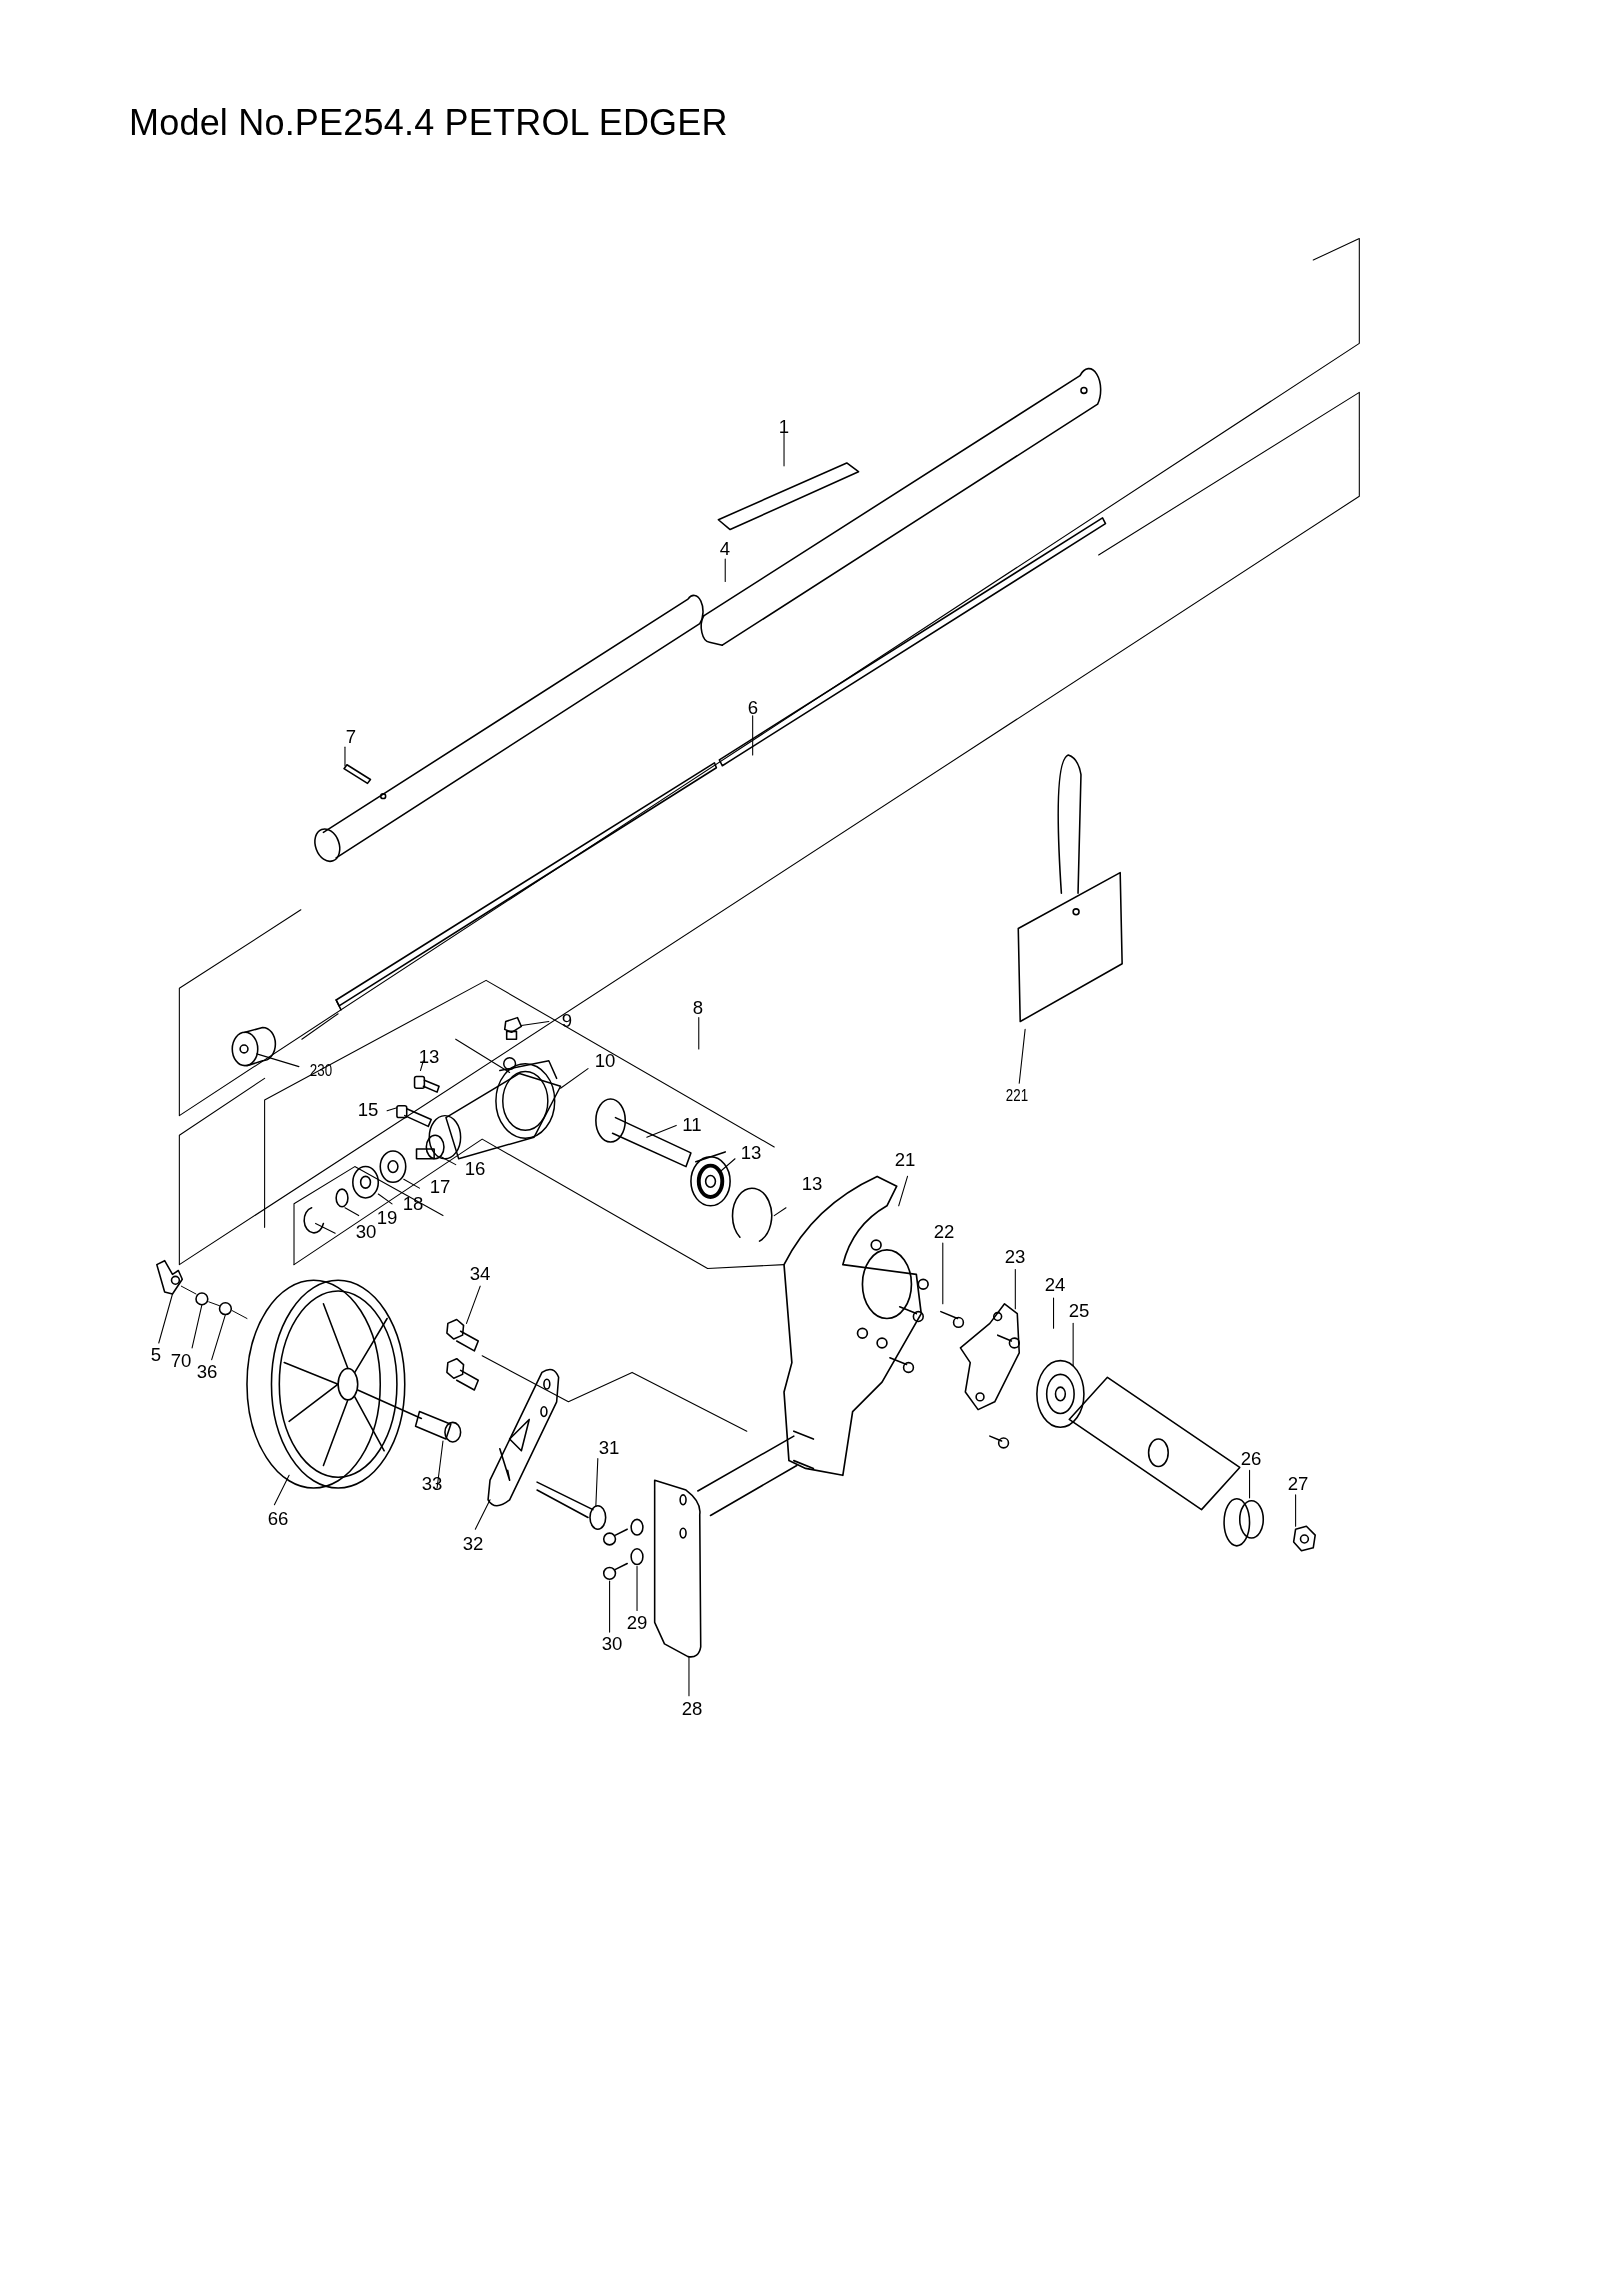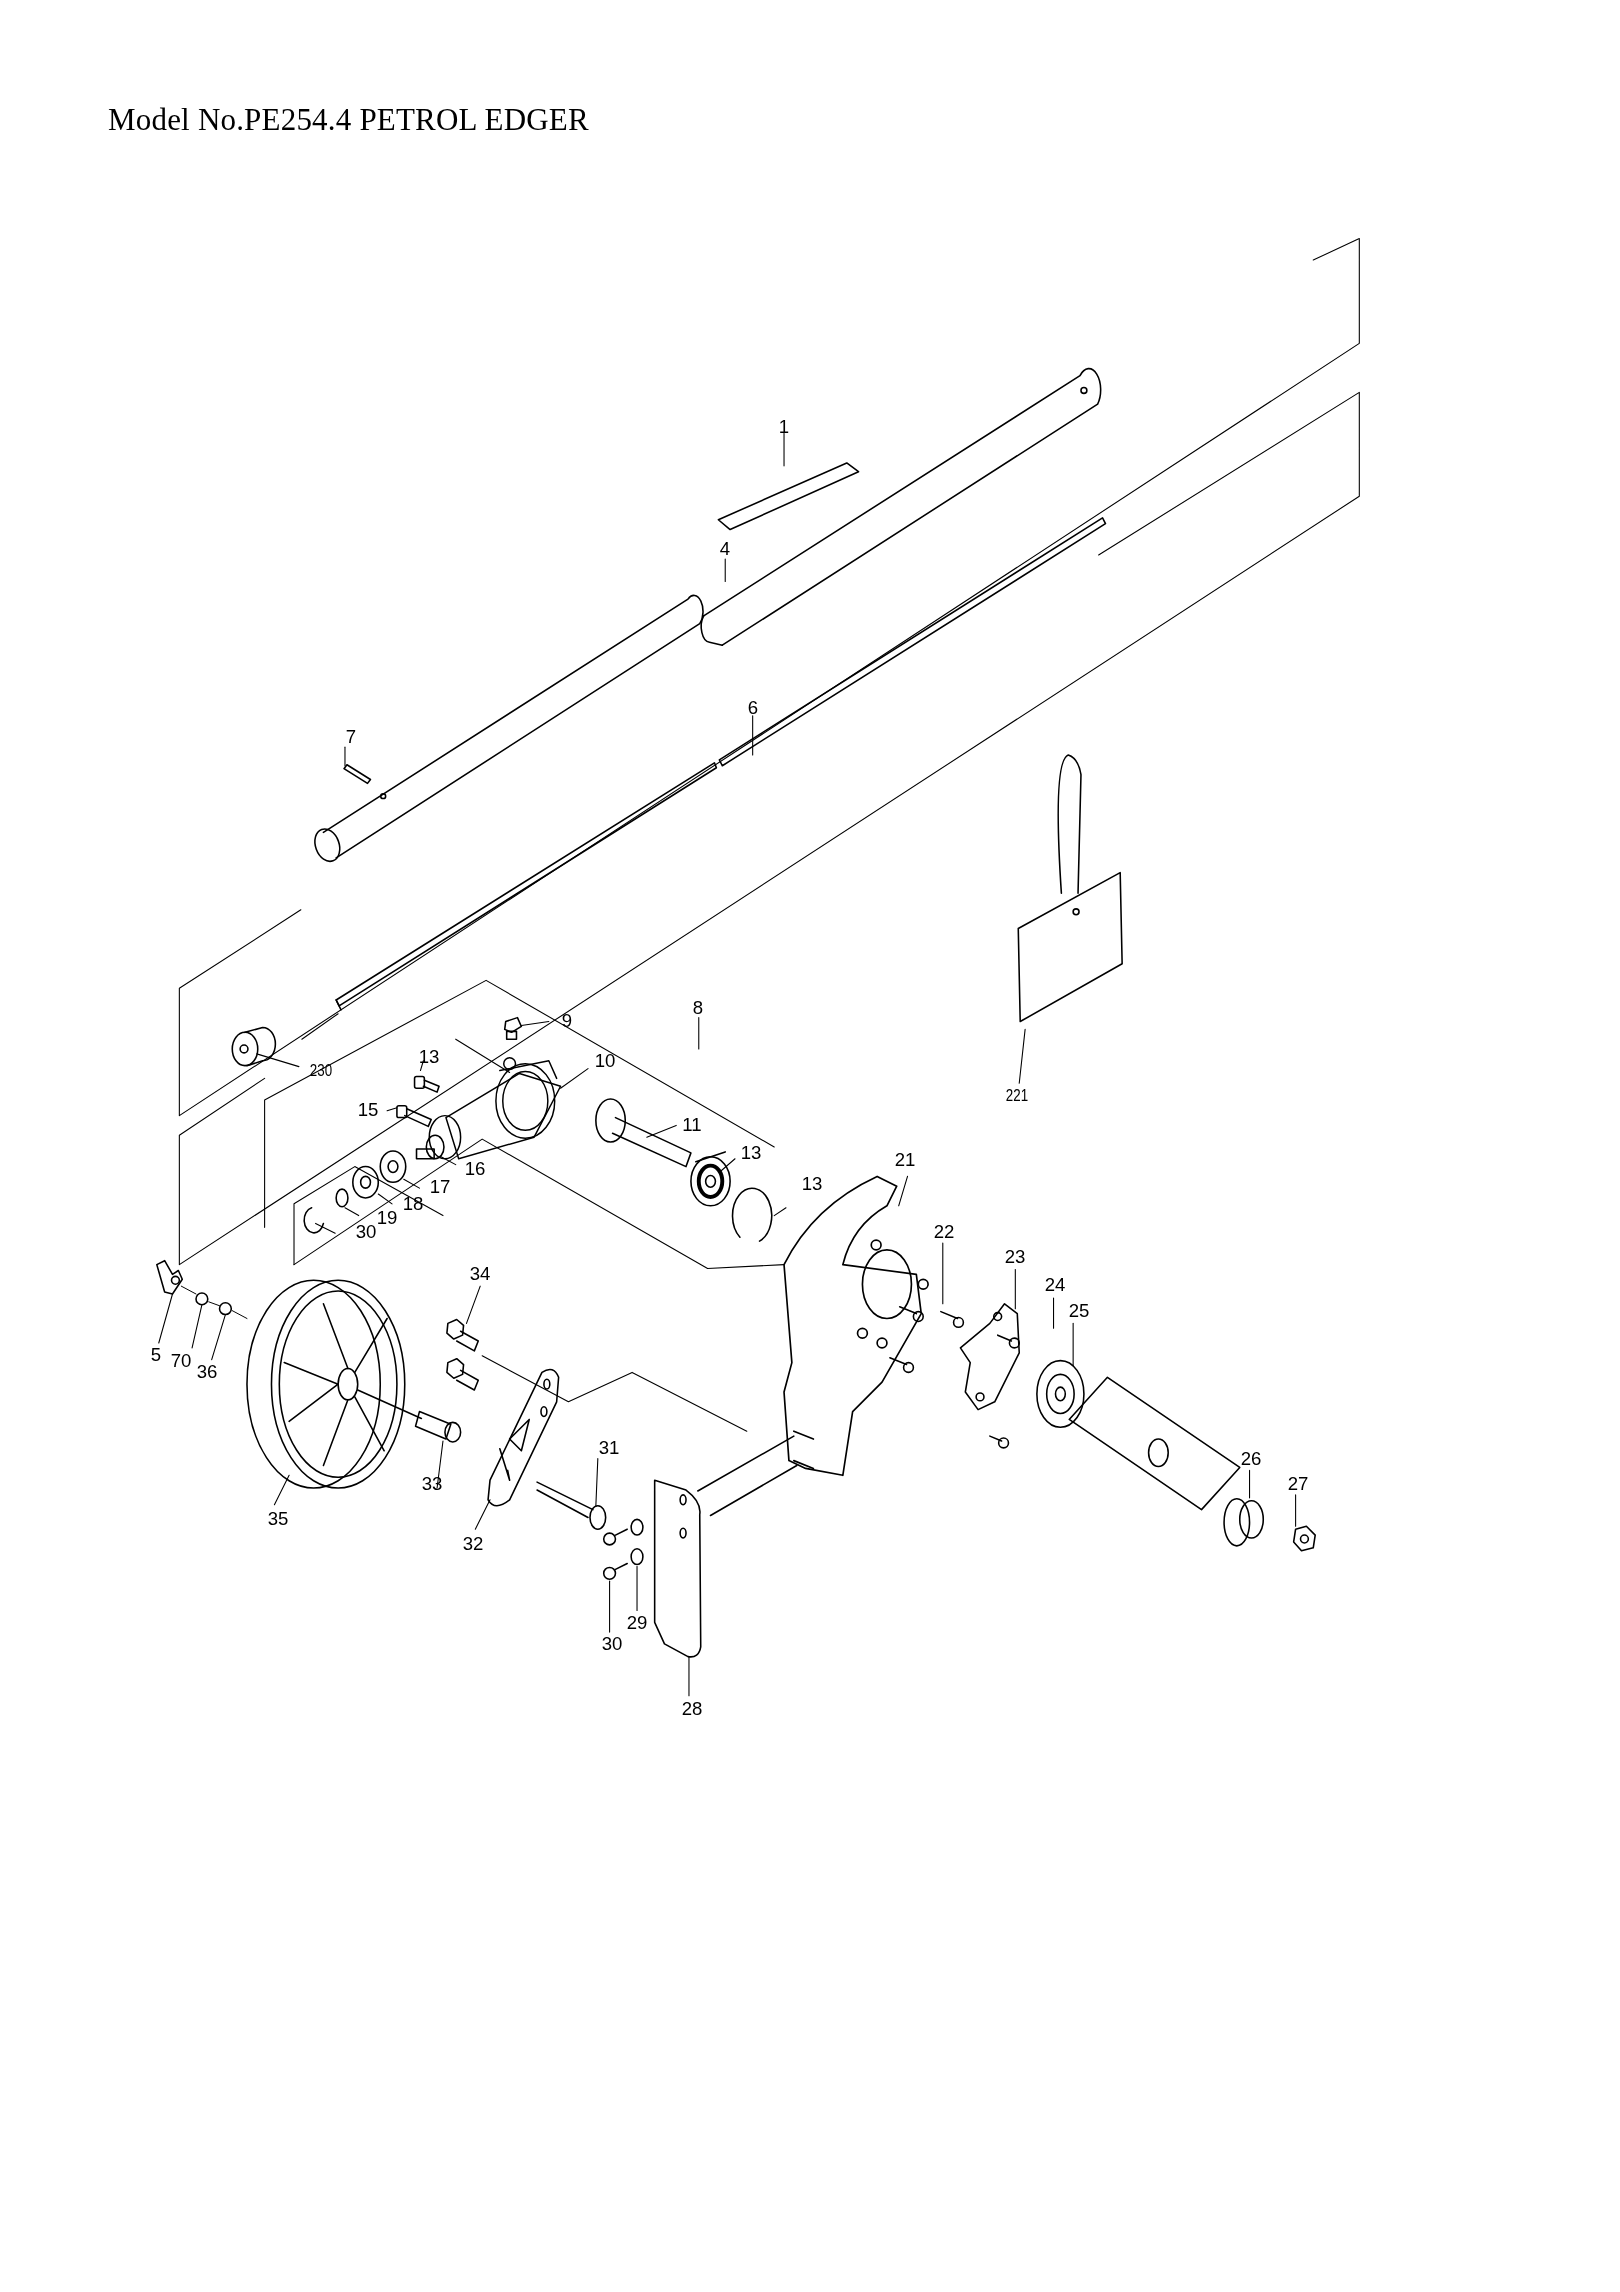--- a/index.html
+++ b/index.html
@@ -1,17 +1,17 @@
 <!DOCTYPE html>
 <html><head>
 <meta charset="utf-8">
 <style>
   html, body { margin:0; padding:0; background:#ffffff; }
   body { width:1620px; height:2293px; position:relative; overflow:hidden; font-family:"Liberation Sans", sans-serif; color:#000; }
-  .title { position:absolute; left:108px; top:102px; font-size:31px; letter-spacing:0.2px;font-family:Liberation Serif, serif; }
+  .title { position:absolute; left:129px; top:102px; font-size:36px; letter-spacing:0.2px; }
   svg.diagram { position:absolute; left:0; top:0; width:1620px; height:2293px; }
   .lbl { position:absolute; font-size:18.6px; line-height:18.6px; transform:translate(-50%,-50%); white-space:nowrap; }
   .lbl.cond { font-size:16.7px; transform:translate(-50%,-50%) scaleX(0.8); }
 </style>
 </head>
 <body>
 
 <div class="title">Model No.PE254.4 PETROL EDGER</div>
 
 <svg class="diagram" viewBox="0 0 1653 2339" fill="none" stroke="#000" stroke-width="1.6" stroke-linejoin="round" stroke-linecap="round">
@@ -284,18 +284,18 @@
 <div class="lbl" style="left:1079px;top:1311px">25</div>
 <div class="lbl" style="left:1251px;top:1459px">26</div>
 <div class="lbl" style="left:1298px;top:1484px">27</div>
 <div class="lbl" style="left:692px;top:1709px">28</div>
 <div class="lbl" style="left:637px;top:1623px">29</div>
 <div class="lbl" style="left:612px;top:1644px">30</div>
 <div class="lbl" style="left:609px;top:1448px">31</div>
 <div class="lbl" style="left:473px;top:1544px">32</div>
 <div class="lbl" style="left:432px;top:1484px">33</div>
 <div class="lbl" style="left:480px;top:1274px">34</div>
-<div class="lbl" style="left:278px;top:1519px">35</div>
+<div class="lbl" style="left:278px;top:1519px">66</div>
 <div class="lbl" style="left:207px;top:1372px">36</div>
 <div class="lbl" style="left:181px;top:1361px">70</div>
 <div class="lbl cond" style="left:1017px;top:1096px">221</div>
 <div class="lbl cond" style="left:321px;top:1071px">230</div>
 
 
 </body></html>

